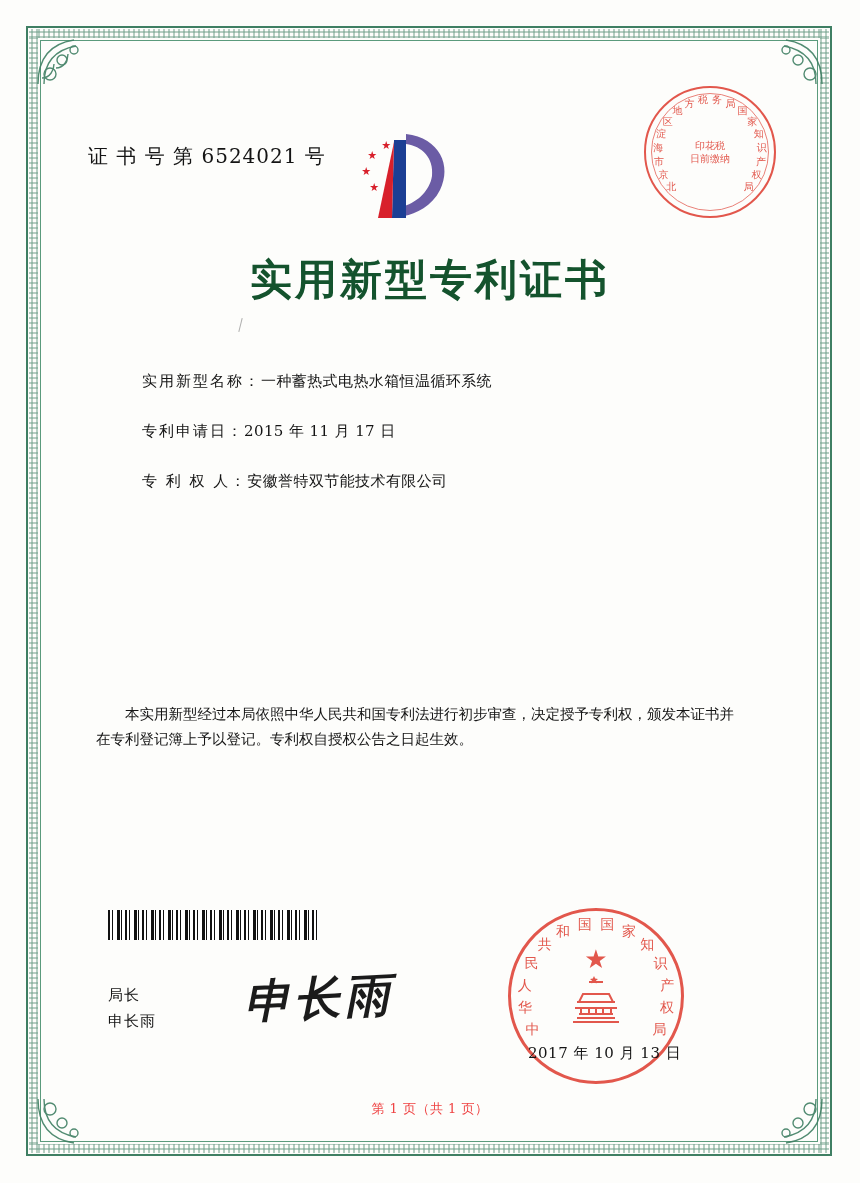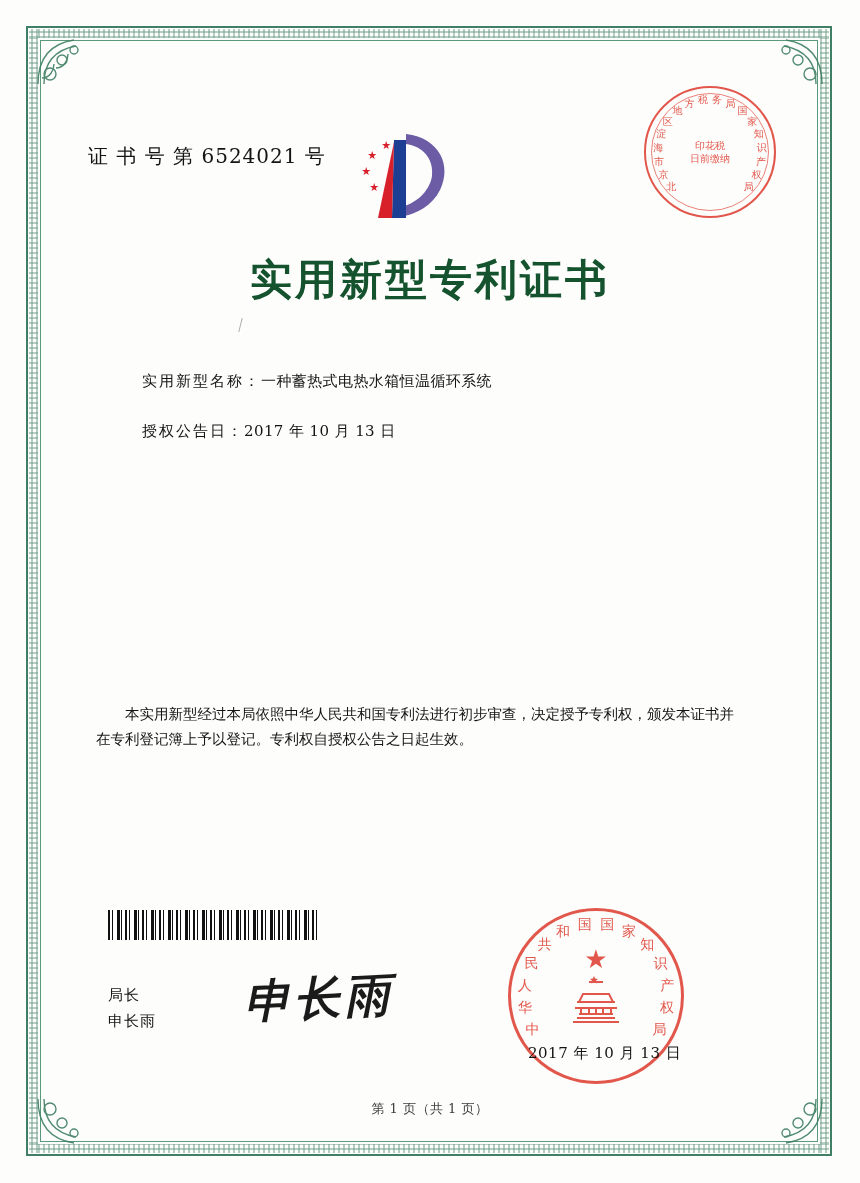--- a/index.html
+++ b/index.html
@@ -253,21 +253,21 @@
   }
 
   
   .footer {
     position: absolute;
     left: 0;
     right: 0;
     top: 1100px;
     text-align: center;
     font-size: 13px;
-    color: #404040;
+    color: #ef4444;
     letter-spacing: .5px;
   }
 
   .hairline {
     position: absolute;
     left: 240px;
     top: 318px;
     width: 1px;
     height: 14px;
     background: #9a9a9a;
@@ -377,21 +377,24 @@
   </div>
 
   <div class="doc-title">实用新型专利证书</div>
   <div class="hairline"></div>
 
   <div class="fields">
     <div class="field-row">
       <span class="field-label">实用新型名称：</span><span class="field-value">一种蓄热式电热水箱恒温循环系统</span>
     </div>
     <div class="field-row">
-      <span class="field-label">授权公告日：</span><span class="field-value">2017 年 10 月 13 日</span>
+      <span class="field-label">专利申请日：</span><span class="field-value">2015 年 11 月 17 日</span>
+    </div>
+    <div class="field-row">
+      <span class="field-label">专 利 权 人：</span><span class="field-value">安徽誉特双节能技术有限公司</span>
     </div>
   </div>
 
   <div class="paragraphs">
     <p>本实用新型经过本局依照中华人民共和国专利法进行初步审查，决定授予专利权，颁发本证书并在专利登记簿上予以登记。专利权自授权公告之日起生效。</p>
   </div>
 
   <div class="barcode"></div>
 
   <div class="sig-label">

